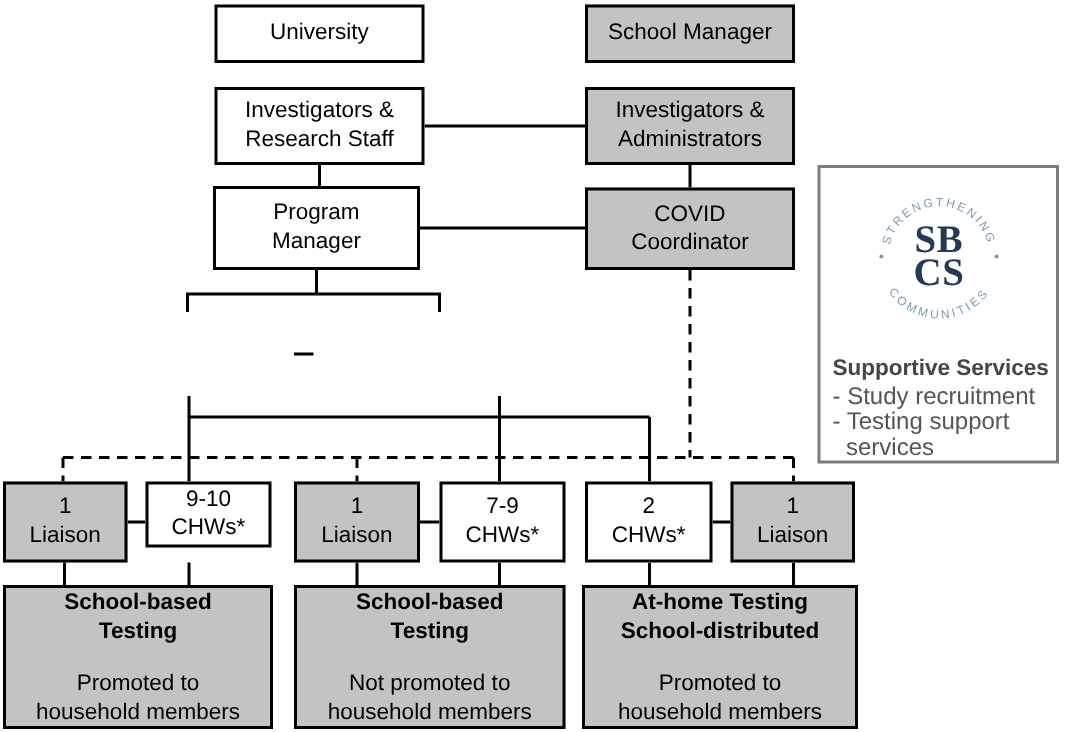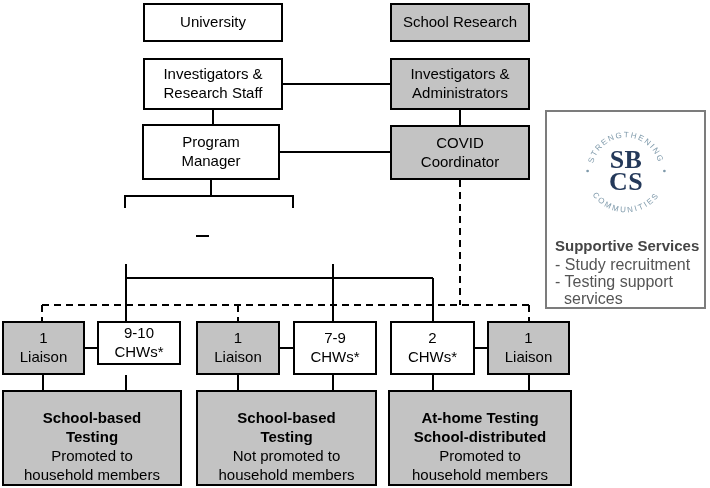--- a/index.html
+++ b/index.html
@@ -12,21 +12,21 @@
     position:absolute; box-sizing:border-box;
     border:2px solid #000; background:#ffffff; color:#000;
     display:flex; align-items:center; justify-content:center;
     text-align:center; font-size:15px; line-height:1.26;
     white-space:pre-line;
   }
   .node.gray { background:#c3c3c3; }
   .arm {
     position:absolute; box-sizing:border-box;
     border:2px solid #000; background:#c3c3c3; color:#000;
-    display:flex; flex-direction:column; align-items:center; justify-content:flex-end;
+    display:flex; flex-direction:column; align-items:center; justify-content:space-between;
     text-align:center; font-size:15px; line-height:19px;
   }
   .arm-title { font-weight:bold; white-space:pre-line; }
   .arm-sub { white-space:pre-line; }
   .sbcs-panel {
     position:absolute; left:545px; top:110px; width:161px; height:199px;
     box-sizing:border-box; border:2px solid #7c7c7c; background:#ffffff;
   }
   .sbcs-logo { position:absolute; left:50%; transform:translateX(-50%); top:11px; }
   .arc-text {
@@ -76,21 +76,21 @@
       <path d="M460 180V305"></path>
       <path d="M42 305H529"></path>
       <path d="M42 305V321"></path>
       <path d="M238 305V321"></path>
       <path d="M529 305V321"></path>
     </g>
   </svg>
 
   <div class="node" style="left:143px;top:3px;width:140px;height:39px">University</div>
 
-  <div class="node gray" style="left:390px;top:3px;width:140px;height:39px">School Research</div>
+  <div class="node gray" style="left:390px;top:3px;width:140px;height:39px">School Manager</div>
 
   <div class="node" style="left:143px;top:58px;width:140px;height:52px">Investigators &amp;
 Research Staff</div>
 
   <div class="node gray" style="left:390px;top:58px;width:140px;height:52px">Investigators &amp;
 Administrators</div>
 
   <div class="node gray" style="left:390px;top:125px;width:140px;height:55px">COVID
 Coordinator</div>
 

